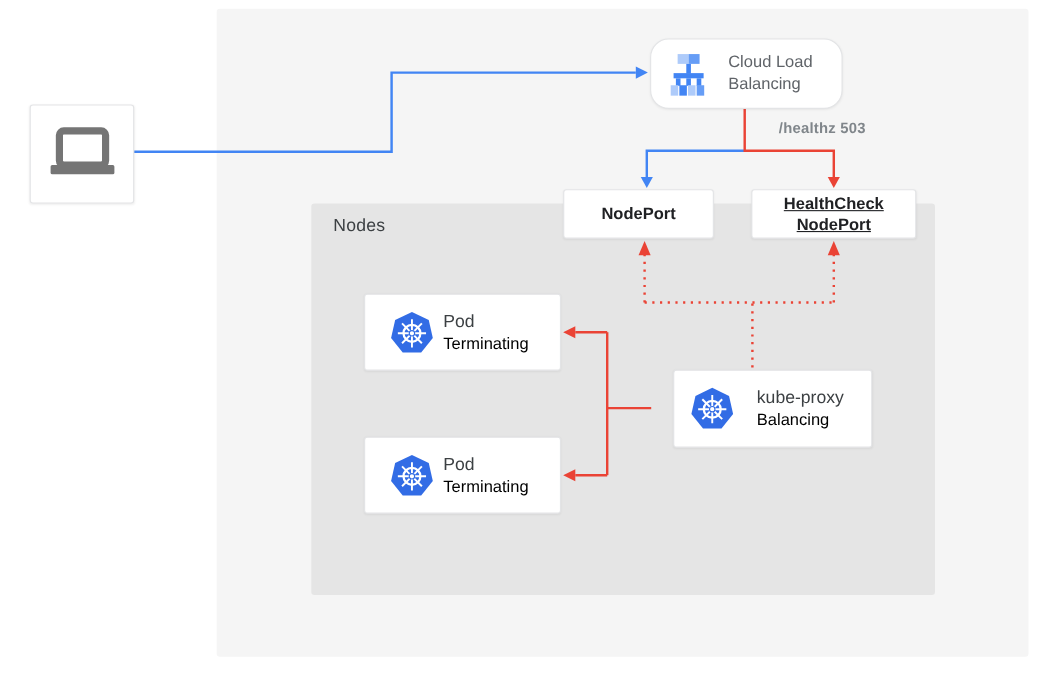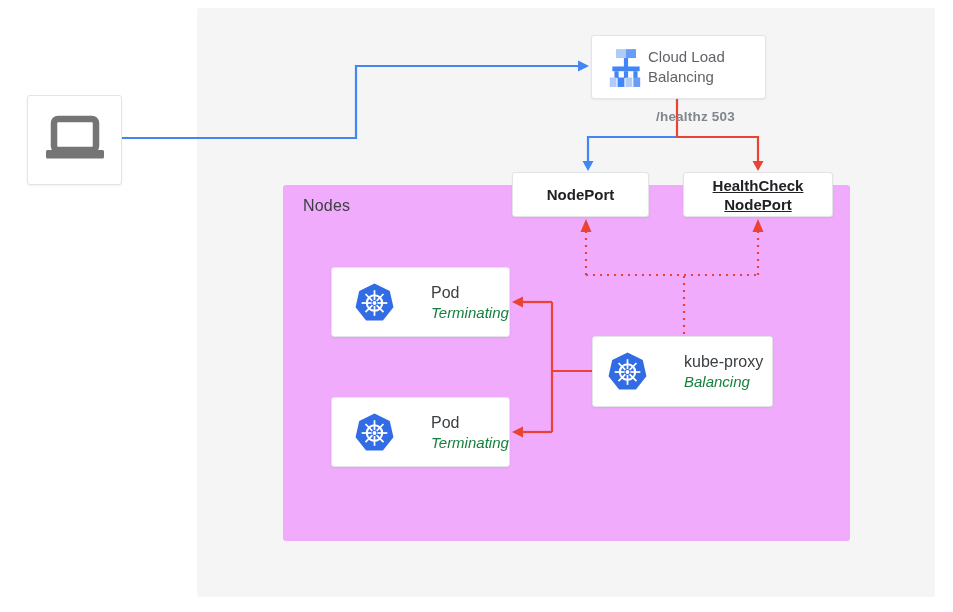--- a/index.html
+++ b/index.html
@@ -1,46 +1,46 @@
 <!DOCTYPE html>
 <html><head>
 <meta charset="utf-8">
 <style>
   html,body{margin:0;padding:0;background:#ffffff;}
   body{font-family:"Liberation Sans", sans-serif; -webkit-font-smoothing:antialiased;}
   .canvas{position:relative;width:953px;height:612px;background:#ffffff;overflow:hidden;}
 
   .panel{position:absolute;left:197px;top:8px;width:738px;height:589px;background:#F5F5F5;border-radius:3px;}
-  .nodes-group{position:absolute;left:283px;top:185px;width:567px;height:356px;background:#f0abfc;border-radius:3px;z-index:1;}
+  .nodes-group{position:absolute;left:283px;top:185px;width:567px;height:356px;background:#e5e5e5;border-radius:3px;z-index:1;}
   .nodes-label{position:absolute;left:20px;top:12px;font-size:16px;color:#3C4043;letter-spacing:.2px;}
 
   svg.connectors{position:absolute;left:0;top:0;width:953px;height:612px;z-index:2;pointer-events:none;}
 
   .node-box{position:absolute;background:#ffffff;border:1px solid #E3E4E6;border-radius:3px;
             box-shadow:0 1px 2px rgba(60,64,67,.08);z-index:3;box-sizing:border-box;
             display:flex;align-items:center;}
 
   .client-box{left:27px;top:95px;width:95px;height:90px;justify-content:center;}
 
-  .clb-box{left:591px;top:35px;width:175px;height:64px;padding-left:12px;}
+  .clb-box{left:591px;top:35px;width:175px;height:64px;padding-left:12px;gap:14px;border-radius:17px;}
   .clb-text{font-size:15px;color:#5F6368;line-height:20px;width:96px;}
 
   .port-box{font-size:15px;font-weight:bold;color:#202124;justify-content:center;text-align:center;line-height:19px;}
   .nodeport-box{left:512px;top:172px;width:137px;height:45px;}
   .hc-box{left:683px;top:172px;width:150px;height:45px;}
   .hc-box .port-label{width:110px;text-decoration:underline;}
 
-  .pod-box{left:331px;width:179px;height:70px;padding-left:22px;gap:36px;}
+  .pod-box{left:331px;width:179px;height:70px;padding-left:22px;gap:8px;}
   .pod1{top:267px;} .pod2{top:397px;}
-  .kp-box{left:592px;top:336px;width:181px;height:71px;padding-left:14px;gap:36px;}
+  .kp-box{left:612px;top:336px;width:181px;height:71px;padding-left:14px;gap:20px;}
 
   .card-title{font-size:16px;color:#3C4043;line-height:21px;}
-  .card-sub{font-size:15px;color:#15803d;line-height:20px;font-style:italic;}
+  .card-sub{font-size:15px;color:#000000;line-height:20px;}
 
-  .healthz{position:absolute;left:656px;top:109px;font-size:13.5px;font-weight:bold;color:#80868B;z-index:3;letter-spacing:.2px;}
+  .healthz{position:absolute;left:708px;top:109px;font-size:13.5px;font-weight:bold;color:#80868B;z-index:3;letter-spacing:.2px;}
 
   .icon-wrap{flex:0 0 auto;display:flex;align-items:center;justify-content:center;}
 </style>
 </head>
 <body>
 
 <div class="canvas">
 
   <div class="panel"></div>
 

